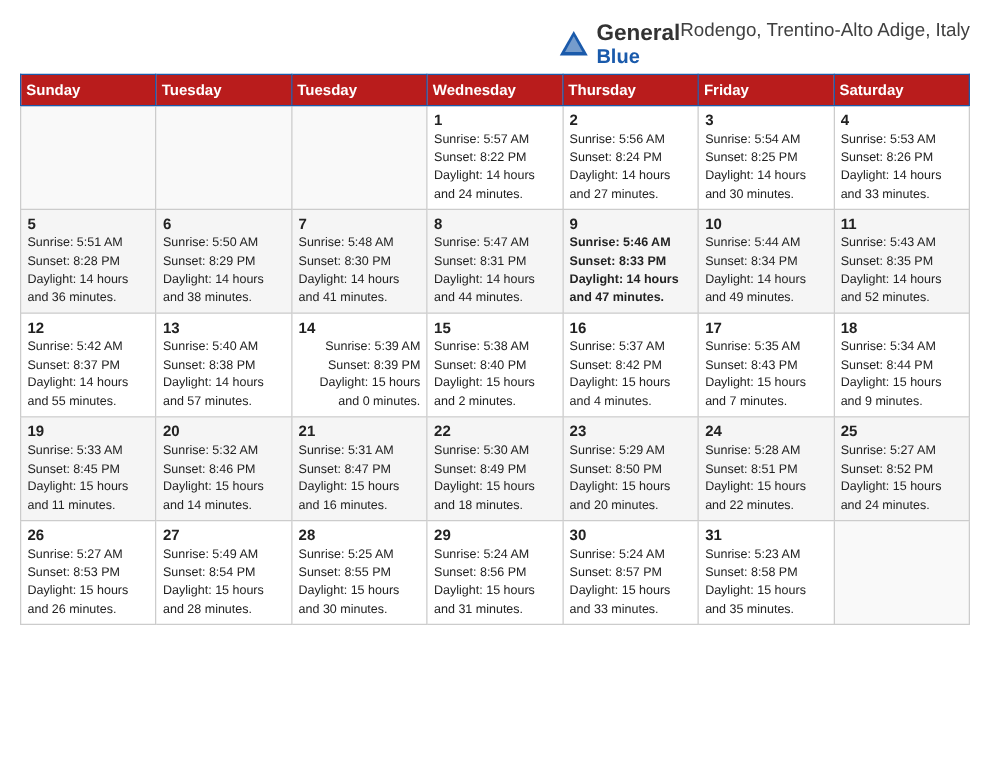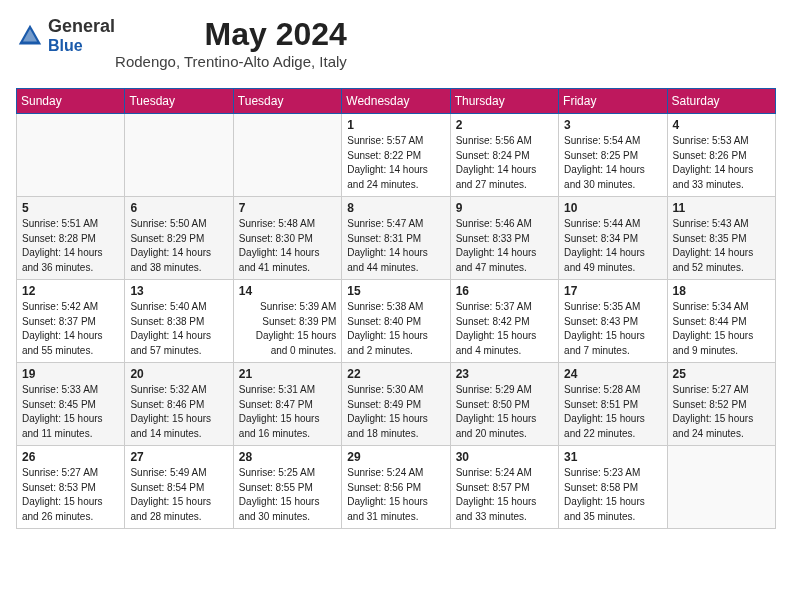--- a/index.html
+++ b/index.html
@@ -8,23 +8,23 @@
       background: #fff;
       width: 792px;
       min-height: 612px;
     }
     .page {
       width: 792px;
       padding: 16px 16px 16px 16px;
     }
     .header {
       display: flex;
-      justify-content: flex-start;
+      justify-content: flex-end;
       align-items: flex-start;
-      margin-bottom: 18px;
+      margin-bottom: 4px;
     }
     .logo {
       display: flex;
       align-items: center;
       gap: 4px;
     }
     .logo-text-general {
       font-size: 18px;
       font-weight: bold;
       color: #333;
@@ -48,24 +48,24 @@
     }
     .title-location {
       font-size: 15px;
       color: #404040;
     }
     .calendar {
       width: 100%;
       border-collapse: collapse;
     }
     .calendar th {
-      background: #be185d;
+      background: #b91c1c;
       color: #fff;
       font-size: 12px;
-      font-weight: normal;
+      font-weight: bold;
       padding: 5px 4px;
       text-align: left;
       border: 1px solid #1a5aab;
     }
     .calendar td {
       vertical-align: top;
       border: 1px solid #ccc;
       padding: 4px 5px;
       width: 108px;
       min-height: 80px;
@@ -100,21 +100,20 @@
       <svg class="logo-icon" viewBox="0 0 40 40" xmlns="http://www.w3.org/2000/svg">
         <polygon points="20,4 36,32 4,32" fill="#1a5aab"></polygon>
         <polygon points="20,10 30,28 10,28" fill="#fff" opacity="0.4"></polygon>
       </svg>
       <div>
         <span class="logo-text-general">General</span><br>
         <span class="logo-text-blue">Blue</span>
       </div>
     </div>
     <div class="title-block">
-      <div class="title-month">May 2024</div>
       <div class="title-location">Rodengo, Trentino-Alto Adige, Italy</div>
     </div>
   </div>
 
   <table class="calendar">
     <thead>
       <tr>
         <th>Sunday</th>
         <th>Tuesday</th>
         <th>Tuesday</th>
@@ -174,21 +173,21 @@
 Daylight: 14 hours and 41 minutes.</div>
           </td>
           <td>
             <span class="day-number">8</span>
             <div class="day-info" style="white-space: pre-line;">Sunrise: 5:47 AM
 Sunset: 8:31 PM
 Daylight: 14 hours and 44 minutes.</div>
           </td>
           <td>
             <span class="day-number">9</span>
-            <div class="day-info" style="white-space: pre-line;">Sunrise: 5:46 AM
+            <div class="day-info" style="white-space: pre-line; font-weight: bold;">Sunrise: 5:46 AM
 Sunset: 8:33 PM
 Daylight: 14 hours and 47 minutes.</div>
           </td>
           <td>
             <span class="day-number">10</span>
             <div class="day-info" style="white-space: pre-line;">Sunrise: 5:44 AM
 Sunset: 8:34 PM
 Daylight: 14 hours and 49 minutes.</div>
           </td>
           <td>

